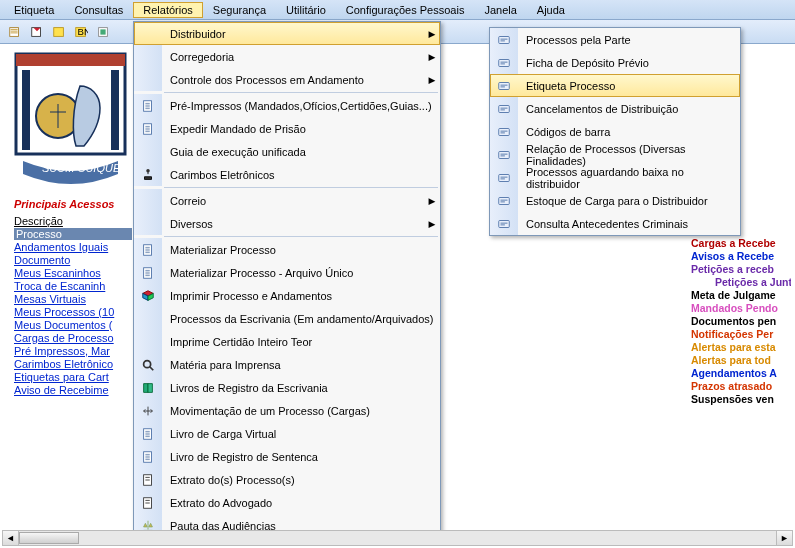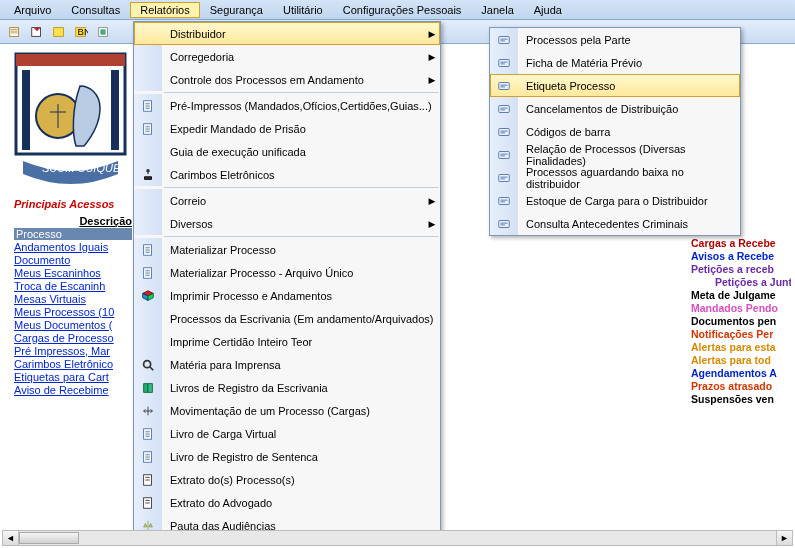--- a/index.html
+++ b/index.html
@@ -11,21 +11,21 @@
   .menubar-item.open { background: #fff3b0; border: 1px solid #d0a030; padding: 1px 9px; }
 
   
   .toolbar { display: flex; align-items: center; gap: 4px; height: 24px; background: linear-gradient(#e3edfb,#c9dcf3); border-bottom: 1px solid #8aa8cc; padding: 0 6px; }
   .tbtn { width: 18px; height: 18px; display: flex; align-items: center; justify-content: center; }
 
   
   .logo { position: absolute; left: 8px; top: 46px; width: 125px; height: 140px; }
   .sidebar-title { position: absolute; left: 14px; top: 198px; color: #c00; font-style: italic; font-weight: bold; }
   .sidebar-list { position: absolute; left: 14px; top: 214px; width: 118px; }
-  .desc-head { color: #000; text-decoration: underline; font-weight: bold; display: block; padding: 1px 0; text-align: right; }
+  .desc-head { color: #000; text-decoration: underline; font-weight: normal; display: block; padding: 1px 0; }
   .side-link { display: block; color: #0025d0; text-decoration: underline; padding: 0.5px 0; white-space: nowrap; overflow: hidden; }
   .side-link.selected { background: #6a87b0; color: #fff; text-decoration: none; padding: 0 2px; }
 
   
   .rightcol { position: absolute; right: 4px; top: 236px; width: 100px; }
   .rlink { display: block; text-align: left; font-weight: bold; font-size: 10.5px; white-space: nowrap; overflow: hidden; padding: 0.5px 0; }
 
   
   .menu1 { position: absolute; left: 133px; top: 21px; width: 308px; background: #f7f7f7; border: 1px solid #7e98b8; box-shadow: 2px 2px 4px rgba(0,0,0,.3); }
   .menu2 { position: absolute; left: 489px; top: 27px; width: 252px; background: #f7f7f7; border: 1px solid #7e98b8; box-shadow: 2px 2px 4px rgba(0,0,0,.3); }
@@ -44,21 +44,21 @@
   .hs-btn { width: 16px; background: linear-gradient(#f6f6f6,#dcdcdc); border-right: 1px solid #bbb; display: flex; align-items: center; justify-content: center; font-size: 9px; }
   .hs-btn.r { border-left: 1px solid #bbb; border-right: none; }
   .hs-thumb { width: 60px; background: linear-gradient(#f6f6f6,#d0d0d0); border: 1px solid #aaa; margin: 1px 0; }
   .hs-track { flex: 1; display: flex; }
 
 </style>
 </head>
 <body>
 
 <div class="menubar">
-  <div class="menubar-item">Arquivo</div>
+  <div class="menubar-item">Etiqueta</div>
   <div class="menubar-item">Consultas</div>
   <div class="menubar-item open">Relatórios</div>
   <div class="menubar-item">Segurança</div>
   <div class="menubar-item">Utilitário</div>
   <div class="menubar-item">Configurações Pessoais</div>
   <div class="menubar-item">Janela</div>
   <div class="menubar-item">Ajuda</div>
 </div>
 
 <div class="toolbar">
@@ -317,21 +317,21 @@
       </div>
       <div class="mi-label">Processos pela Parte</div>
     </div>
     <div class="mi">
       <div class="mi-iconcol">
         <svg class="mi-picon" viewBox="0 0 16 16">
           <rect x="2" y="4" width="12" height="8" rx="1" fill="#e8effb" stroke="#4a6fa5"></rect>
           <path d="M4 7h8M4 9h5" stroke="#4a6fa5"></path>
         </svg>
       </div>
-      <div class="mi-label">Ficha de Matéria Prévio</div>
+      <div class="mi-label">Ficha de Depósito Prévio</div>
     </div>
     <div class="mi highlight highlight-border">
       <div class="mi-iconcol">
         <svg class="mi-picon" viewBox="0 0 16 16">
           <rect x="2" y="4" width="12" height="8" rx="1" fill="#e8effb" stroke="#4a6fa5"></rect>
           <path d="M4 7h8M4 9h5" stroke="#4a6fa5"></path>
         </svg>
       </div>
       <div class="mi-label">Etiqueta Processo</div>
     </div>

